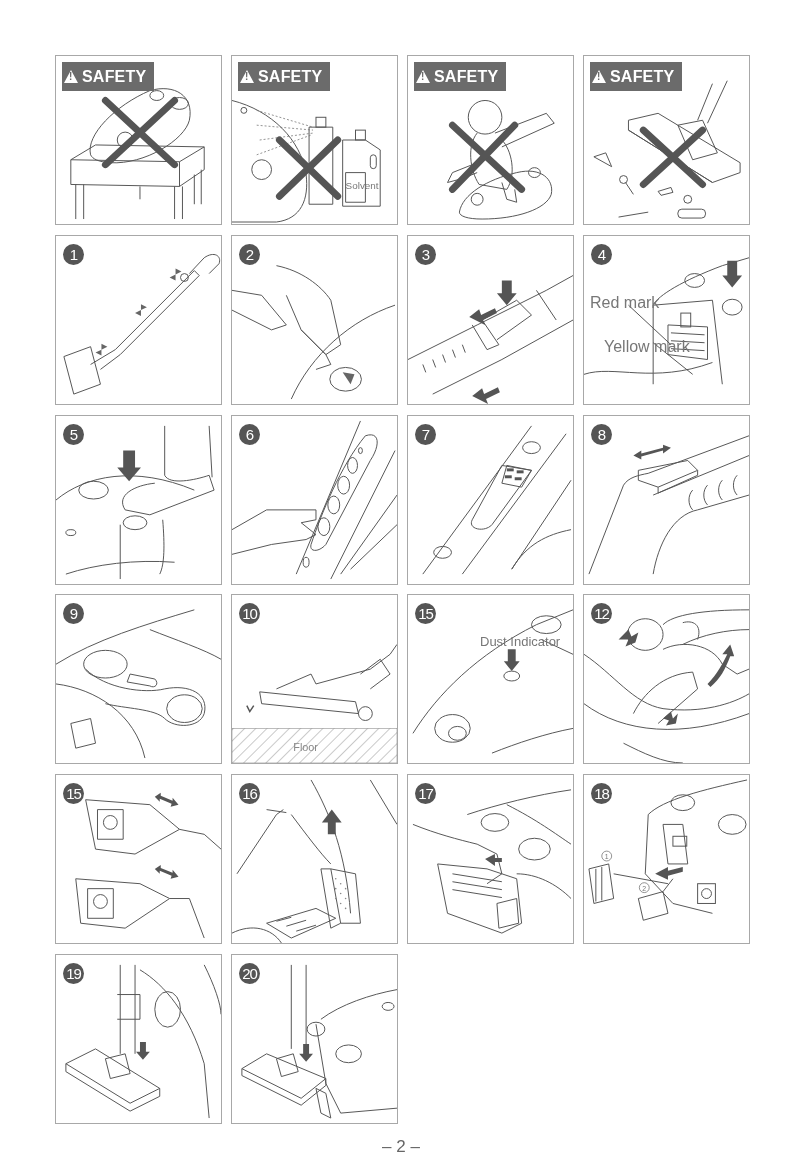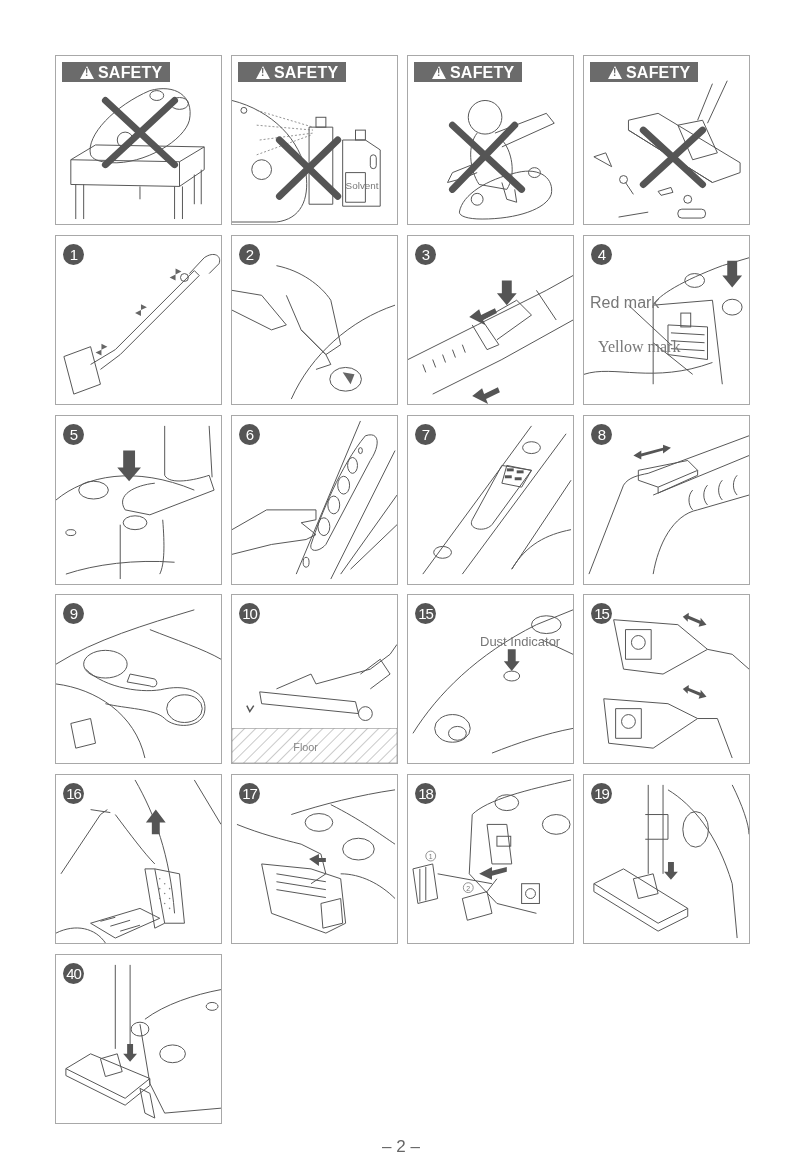--- a/index.html
+++ b/index.html
@@ -4,21 +4,21 @@
 <style>
   html, body { margin: 0; padding: 0; background: #ffffff; }
   body { width: 802px; height: 1175px; position: relative; overflow: hidden;
          font-family: "Liberation Sans", sans-serif; color: #333; }
   .grid { position: absolute; left: 55px; top: 55px;
           display: grid; grid-template-columns: repeat(4, 167px);
           grid-template-rows: repeat(6, 170px); column-gap: 9px; row-gap: 9.8px; }
   .panel { position: relative; border: 1.5px solid #a8a8a8; box-sizing: border-box;
            background: #fff; overflow: hidden; }
   .panel svg.art { position: absolute; left: 0; top: 0; width: 100%; height: 100%; }
-  .safety { position: absolute; left: 6px; top: 6px; height: 20px; padding: 0 8px 0 18px;
+  .safety { position: absolute; left: 6px; top: 6px; height: 29px; padding: 0 8px 0 2px;
             background: #6b6b6b; color: #fff; font-weight: bold; font-size: 16px;
             line-height: 19px; display: flex; align-items: center; gap: 4px; letter-spacing: 0.2px; z-index: 2; }
   .safety .tri { width: 0; height: 0; border-left: 7px solid transparent; border-right: 7px solid transparent;
                  border-bottom: 13px solid #fff; position: relative; }
   .safety .tri::after { content: "!"; position: absolute; left: -2px; top: 1px; font-size: 10px;
                         color: #6b6b6b; font-weight: bold; line-height: 12px; }
   .badge { position: absolute; left: 7px; top: 8px; width: 21px; height: 21px; border-radius: 50%;
            background: #555; color: #fff; font-size: 15px; line-height: 21px; text-align: center;
            letter-spacing: -1px; z-index: 2; }
   .label { position: absolute; font-size: 16px; color: #777; z-index: 2; white-space: nowrap; }
@@ -178,21 +178,21 @@
         <path d="M95 45 L105 45 L105 58 L110 58 L100 70 L90 58 L95 58 Z"></path>
         <path d="M62 82 L72 74 L74 80 L88 73 L90 78 L76 85 L78 90 Z"></path>
         <path d="M65 162 L75 154 L77 160 L91 153 L93 158 L79 165 L81 170 Z"></path>
       </g>
     </svg>
   </div>
 
   <div class="panel">
     <div class="badge">4</div>
     <span class="label" style="left:6px; top:58px;">Red mark</span>
-    <span class="label" style="left:14px; top:102px;font-family:Liberation Serif, serif;">Yellow mark</span>
+    <span class="label" style="left:20px; top:102px;">Yellow mark</span>
     <svg class="art" viewBox="0 0 167 170">
       <g fill="none" stroke="#555" stroke-width="1">
         <path d="M70 150 L70 70 C75 60 100 45 140 30 L167 22"></path>
         <path d="M70 70 L130 65 L140 150"></path>
         <ellipse cx="112" cy="45" rx="10" ry="7"></ellipse>
         <ellipse cx="150" cy="72" rx="10" ry="8"></ellipse>
         <path d="M85 90 L125 92 L125 125 L85 120 Z"></path>
         <path d="M88 98 L122 100 M88 106 L122 108 M88 114 L122 116"></path>
         <rect x="98" y="78" width="10" height="14"></rect>
         <path d="M0 140 C30 130 70 150 130 128"></path>
@@ -318,20 +318,39 @@
         <path d="M135 45 L167 60"></path>
         <ellipse cx="105" cy="82" rx="8" ry="5"></ellipse>
         <ellipse cx="45" cy="135" rx="18" ry="14"></ellipse>
           <ellipse cx="50" cy="140" rx="9" ry="7"></ellipse>
         <path d="M85 160 C110 150 140 140 167 135"></path>
       </g>
       <path d="M101 55 L109 55 L109 67 L113 67 L105 77 L97 67 L101 67 Z" fill="#555"></path>
     </svg>
   </div>
 
+  <div class="panel">
+    <div class="badge">12</div>
+    <svg class="art" viewBox="0 0 167 170">
+      <g fill="none" stroke="#555" stroke-width="1">
+        <path d="M80 30 C90 20 120 15 167 15 M100 50 C120 40 145 35 167 35"></path>
+        <path d="M100 28 C110 25 120 30 115 45"></path>
+        <ellipse cx="62" cy="40" rx="18" ry="16"></ellipse>
+        <path d="M80 55 C100 45 130 50 140 70 L155 80 L167 75"></path>
+        <path d="M0 60 C30 80 50 110 80 115 C120 120 150 110 167 100"></path>
+        <path d="M50 120 C60 100 80 80 110 78 L115 95 L75 130"></path>
+        <path d="M0 110 C40 140 100 145 167 120 M40 150 C60 160 80 170 100 170"></path>
+      </g>
+      <g fill="#555">
+        <path d="M35 45 L45 35 L48 42 L55 38 L52 48 L42 52 L45 45 Z"></path>
+        <path d="M80 125 L88 118 L90 125 L95 120 L93 130 L83 132 L86 127 Z"></path>
+        <path d="M125 90 C135 80 140 70 145 60 L140 60 L148 50 L152 62 L148 62 C143 75 138 85 128 93 Z"></path>
+      </g>
+    </svg>
+  </div>
 
 
 
   <div class="panel">
     <div class="badge">15</div>
     <svg class="art" viewBox="0 0 167 170">
       <g fill="none" stroke="#555" stroke-width="1">
         <path d="M30 25 L95 30 L125 55 L80 80 L40 75 Z"></path>
         <path d="M42 35 L68 35 L68 65 L42 65 Z"></path>
         <circle cx="55" cy="48" r="7"></circle>
@@ -431,21 +450,21 @@
         <ellipse cx="113" cy="55" rx="13" ry="18"></ellipse>
         <path d="M10 110 L40 95 L105 135 L75 150 Z"></path>
         <path d="M10 110 L10 118 L75 158 L105 143 L105 135"></path>
         <path d="M50 105 L70 100 L75 120 L55 125 Z"></path>
       </g>
       <path d="M85 88 L91 88 L91 98 L95 98 L88 106 L81 98 L85 98 Z" fill="#555"></path>
     </svg>
   </div>
 
   <div class="panel">
-    <div class="badge">40</div>
+    <div class="badge">20</div>
     <svg class="art" viewBox="0 0 167 170">
       <g fill="none" stroke="#555" stroke-width="1">
         <path d="M60 10 L60 95 M75 10 L75 95"></path>
         <path d="M90 65 C110 50 140 40 167 35"></path>
         <path d="M85 70 L95 130 L110 160 L167 155"></path>
         <ellipse cx="85" cy="75" rx="9" ry="7"></ellipse>
         <ellipse cx="118" cy="100" rx="13" ry="9"></ellipse>
         <ellipse cx="158" cy="52" rx="6" ry="4"></ellipse>
         <path d="M10 115 L35 100 L95 125 L70 145 Z"></path>
         <path d="M10 115 L10 122 L70 152 L95 132 L95 125"></path>

